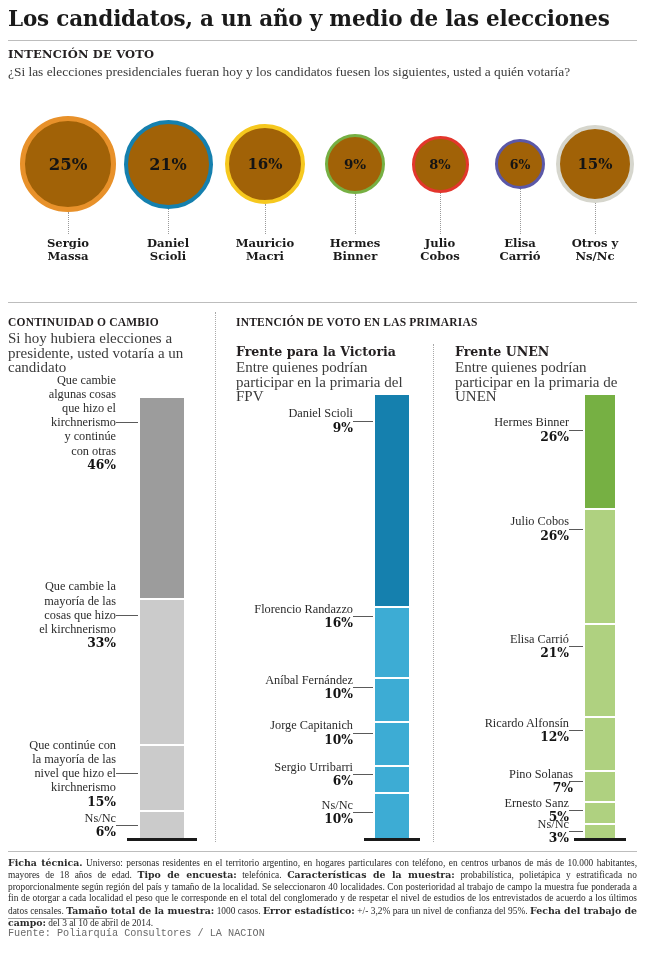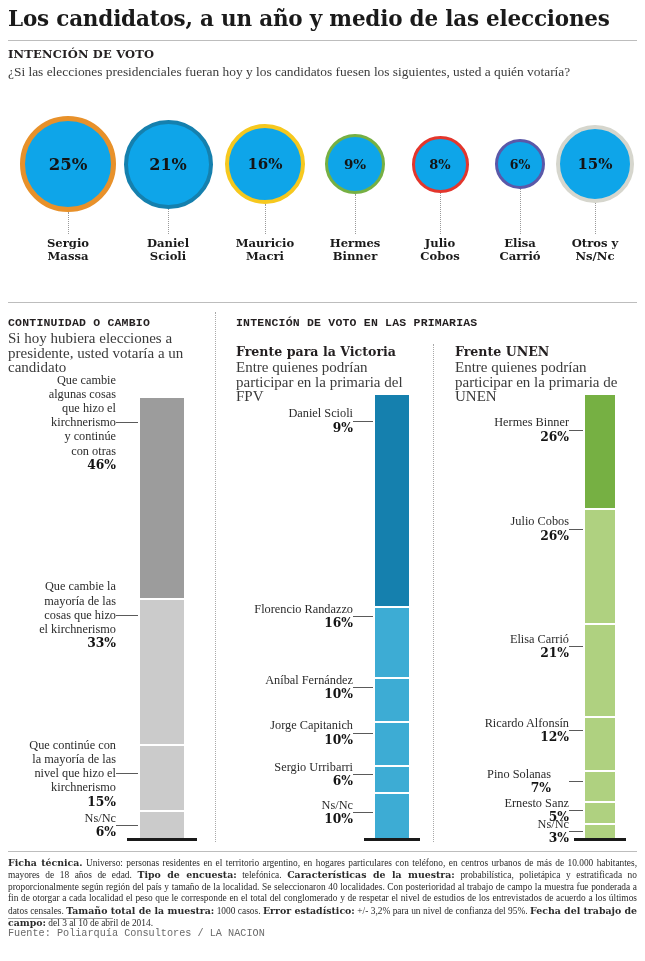--- a/index.html
+++ b/index.html
@@ -36,21 +36,21 @@
     font-size:13.4px; color:#3b3b3b;
   }
 
   
   .circles{
     position:absolute; left:0; top:108px; width:645px; height:175px;
   }
   .circle-item{position:absolute; text-align:center;}
   .ring{
     border-radius:50%;
-    background:#0ea5e9;
+    background:#a16207;
     box-sizing:border-box;
     display:flex; align-items:center; justify-content:center;
     margin:0 auto;
   }
   .ring span{
     font-family:"DejaVu Serif", serif;
     font-weight:bold;
     color:#141414;
   }
   .dotline{
@@ -65,21 +65,21 @@
 
   
   .rule-mid{
     position:absolute; left:8px; top:302px; width:629px; height:1px;
     background:#bdbdbd;
   }
 
   
   .sec-head{
     position:absolute;
-    font-family:Liberation Mono, monospace;
+    font-family:Liberation Serif, serif;
     font-weight:bold; font-size:11.5px; letter-spacing:0.2px;
     color:#231f20;
   }
   .sec-sub{
     position:absolute;
     font-family:"Liberation Serif", serif;
     font-size:15px; line-height:14.6px; color:#3b3b3b;
   }
   .sub-head{
     position:absolute;
@@ -258,21 +258,21 @@
     </div>
   <div class="barcol" id="col-right" style="left: 0px; top: 0px; width: 645px; height: 961px;">
       <div class="lbl" style="width: 136px; left: 433px; top: 415.354px;"><span>Hermes Binner</span><br><b>26%</b></div>
       <div class="leader" style="left: 569px; top: 430px; width: 14px;"></div>
       <div class="lbl" style="width: 136px; left: 433px; top: 514.409px;"><span>Julio Cobos</span><br><b>26%</b></div>
       <div class="leader" style="left: 569px; top: 529px; width: 14px;"></div>
       <div class="lbl" style="width: 136px; left: 433px; top: 631.627px;"><span>Elisa Carrió</span><br><b>21%</b></div>
       <div class="leader" style="left: 569px; top: 646px; width: 14px;"></div>
       <div class="lbl" style="width: 136px; left: 433px; top: 715.885px;"><span>Ricardo Alfonsín</span><br><b>12%</b></div>
       <div class="leader" style="left: 569px; top: 730px; width: 14px;"></div>
-      <div class="lbl" style="width: 136px; left: 415px; top: 766.653px;"><span>Pino Solanas</span><br><b>7%</b></div>
+      <div class="lbl" style="width: 136px; left: 437px; top: 766.653px;"><span>Pino Solanas</span><br><b>7%</b></div>
       <div class="leader" style="left: 569px; top: 781px; width: 14px;"></div>
       <div class="lbl" style="width: 136px; left: 433px; top: 796.112px;"><span>Ernesto Sanz</span><br><b>5%</b></div>
       <div class="leader" style="left: 569px; top: 810px; width: 14px;"></div>
       <div class="lbl" style="width: 136px; left: 433px; top: 817.155px;"><span>Ns/Nc</span><br><b>3%</b></div>
       <div class="leader" style="left: 569px; top: 831px; width: 14px;"></div>
       <div class="bar" style="left: 585px; top: 395px; width: 30px; height: 443px;">
         <div class="seg" style="top: 0px; height: 115.18px; background: rgb(118, 176, 67);"></div>
         <div class="seg" style="top: 115.18px; height: 115.18px; background: rgb(175, 209, 128);"></div>
         <div class="seg" style="top: 230.36px; height: 93.03px; background: rgb(175, 209, 128);"></div>
         <div class="seg" style="top: 323.39px; height: 53.16px; background: rgb(175, 209, 128);"></div>

